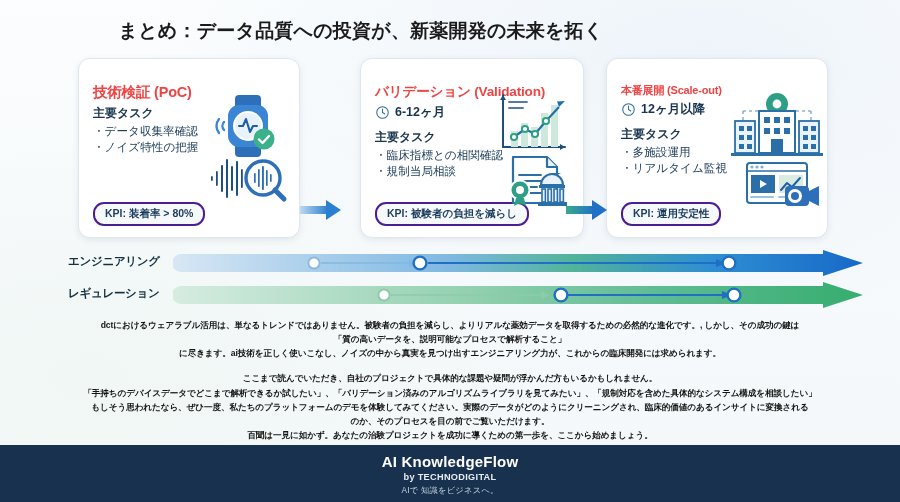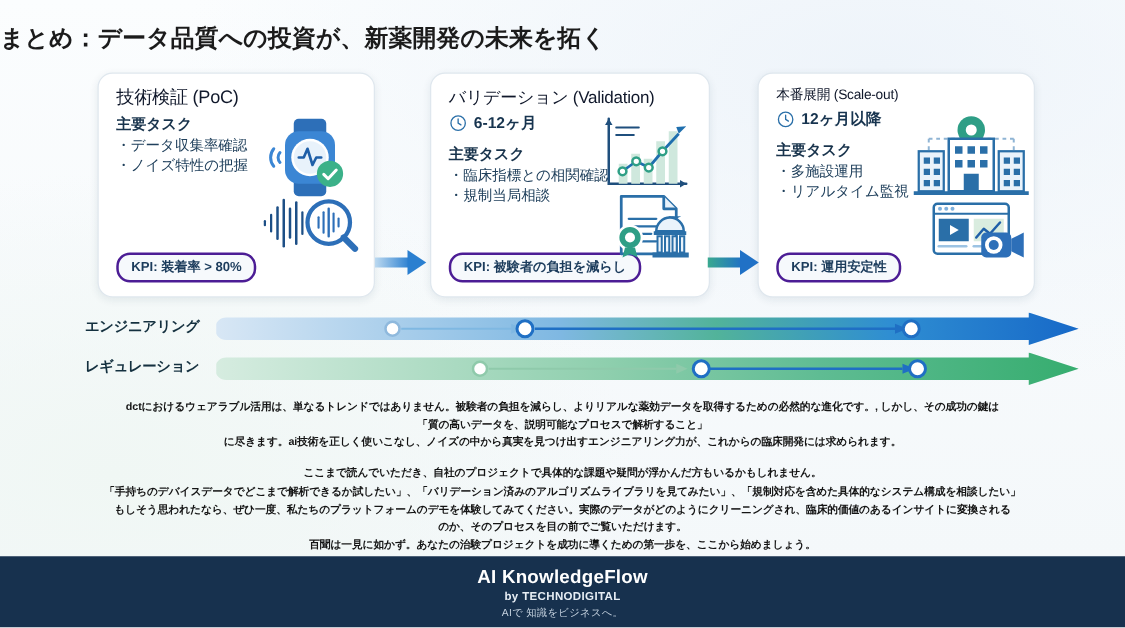--- a/index.html
+++ b/index.html
@@ -16,45 +16,46 @@
     position:absolute;left:0;top:0;width:900px;height:445px;
     background:
       radial-gradient(900px 420px at 78% 12%, #eef4fa 0%, rgba(238,244,250,0) 62%),
       radial-gradient(700px 400px at 10% 85%, #f0f7f4 0%, rgba(240,247,244,0) 60%),
       linear-gradient(180deg,#fbfdfe 0%, #f7fafc 55%, #f4f8fa 100%);
   }
 
   
   .page-title{
     position:absolute;left:0;top:18px;width:722px;
+    text-align:center;
     font-size:19px;font-weight:bold;color:#1b1b1b;
     letter-spacing:.2px;
   }
 
   
   .cards{
     position:absolute;left:0;top:58px;width:900px;height:180px;
   }
   .card{
     position:absolute;top:0;
     background:#ffffff;
     border:1px solid #dfe7ee;
     border-radius:12px;
     box-shadow:0 2px 7px rgba(22,50,80,.09);
     box-sizing:border-box;
     padding:10px 12px 8px 14px;
     overflow:hidden;
   }
   .card.c1{left:78px;width:222px;height:180px;}
-  .card.c2{left:344px;width:224px;height:180px;}
+  .card.c2{left:360px;width:224px;height:180px;}
   .card.c3{left:606px;width:222px;height:180px;}
 
   .card-title{
-    font-size:14.5px;font-weight:normal;color:#0f172a;
-    line-height:1.15;margin:1px 0 4px 0;letter-spacing:-.2px;
+    font-size:14.5px;font-weight:bold;color:#ef4444;
+    line-height:1.15;margin:15px 0 4px 0;letter-spacing:-.2px;
   }
   .card.c2 .card-title{font-size:13.6px;}
   .card.c3 .card-title{font-size:11px;}
 
   .dur-row{display:flex;align-items:center;gap:5px;margin-bottom:8px;}
   .clock{flex:0 0 auto;display:block;}
   .dur-text{font-size:12.5px;font-weight:bold;color:#17344f;}
 
   .tasks-head{font-size:12px;font-weight:bold;color:#18334c;margin-bottom:1px;}
   .task-list{margin:0;padding:0;list-style:none;}

